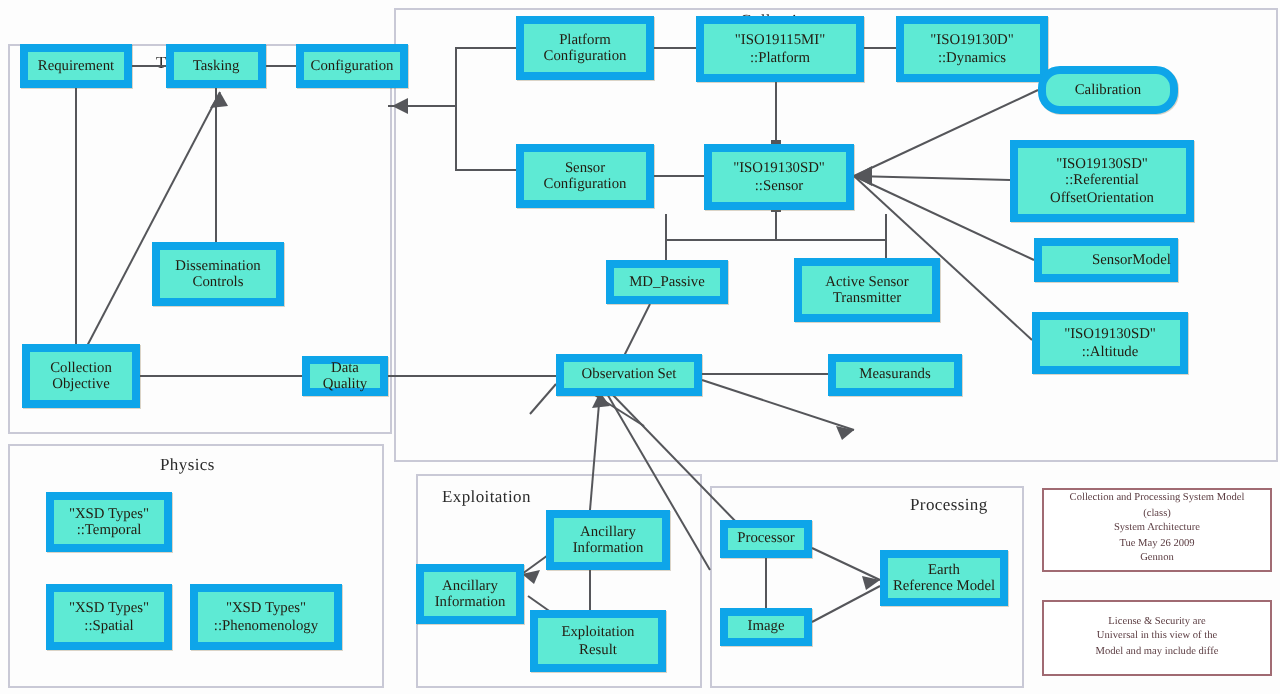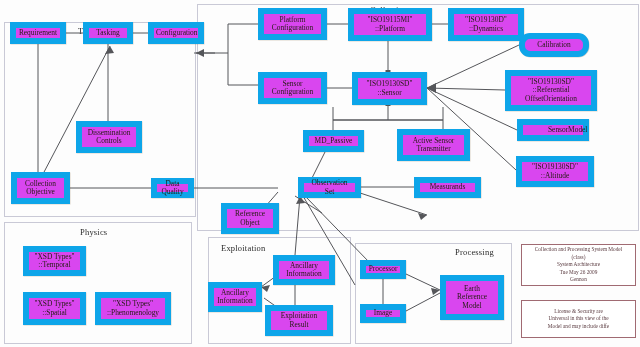--- a/index.html
+++ b/index.html
@@ -15,22 +15,22 @@
     position:absolute;border:1px solid #c9c9d6;background:transparent;
   }
   .frame-title{
     position:absolute;font-size:8.5px;color:#2b2b2b;white-space:nowrap;
     letter-spacing:.2px;
   }
 
   
   .node{
     position:absolute;
-    background:#d946ef;
-    border:6px solid #0ea5e9;
+    background:#5eead4;
+    border:4px solid #0ea5e9;
     box-sizing:border-box;
     display:flex;align-items:center;justify-content:center;
     text-align:center;
     font-size:7.4px;line-height:1.12;
     color:#231c10;
     padding:1px 2px;
     box-shadow:0.5px 0.5px 0 rgba(120,90,40,.25);
   }
   .node span{display:block;width:100%;white-space:pre-line;}
 
@@ -200,33 +200,29 @@
 
   <div class="node" style="left:303px;top:130px;width:61px;height:22px;">
     <span>MD_Passive</span>
   </div>
 
   <div class="node" style="left:397px;top:129px;width:73px;height:32px;">
     <span>Active Sensor
 Transmitter</span>
   </div>
 
-  <div class="node" style="left:278px;top:177px;width:63px;height:21px;margin-left:20px;">
+  <div class="node" style="left:278px;top:177px;width:73px;height:21px;">
     <span>Observation Set</span>
   </div>
 
   <div class="node" style="left:414px;top:177px;width:67px;height:21px;">
     <span>Measurands</span>
   </div>
 
 
-  <div class="node" style="left:221px;top:203px;width:58px;height:31px;">
-    <span>Reference
-Object</span>
-  </div>
 
   <div class="node" style="left:23px;top:246px;width:63px;height:30px;">
     <span>"XSD Types"
 ::Temporal</span>
   </div>
 
   <div class="node" style="left:23px;top:292px;width:63px;height:33px;">
     <span>"XSD Types"
 ::Spatial</span>
   </div>
@@ -252,21 +248,21 @@
   </div>
 
   <div class="node" style="left:360px;top:260px;width:46px;height:19px;">
     <span>Processor</span>
   </div>
 
   <div class="node" style="left:360px;top:304px;width:46px;height:19px;">
     <span>Image</span>
   </div>
 
-  <div class="node" style="left:440px;top:275px;width:64px;height:45px;text-align:center;">
+  <div class="node" style="left:440px;top:275px;width:64px;height:28px;text-align:center;">
     <span>Earth
 Reference Model</span>
   </div>
 
   <div class="note" style="left:521px;top:244px;width:115px;height:42px;">
     <span>Collection and Processing System Model
 (class)
 System Architecture
 Tue May 26 2009
 Gennon</span>

